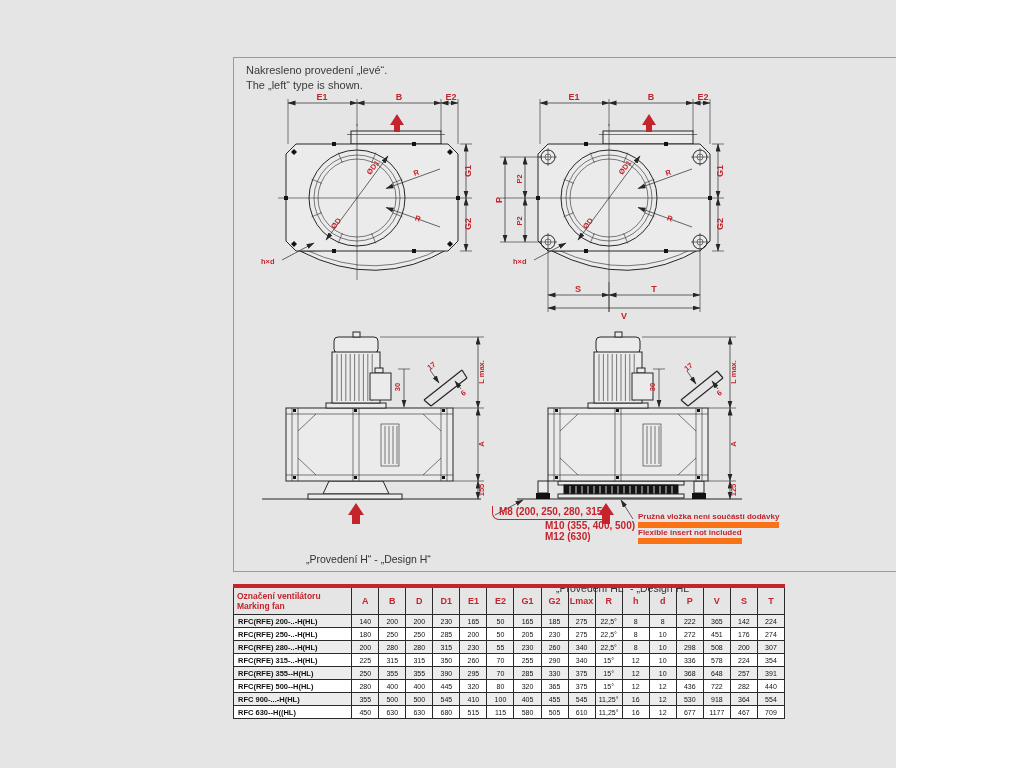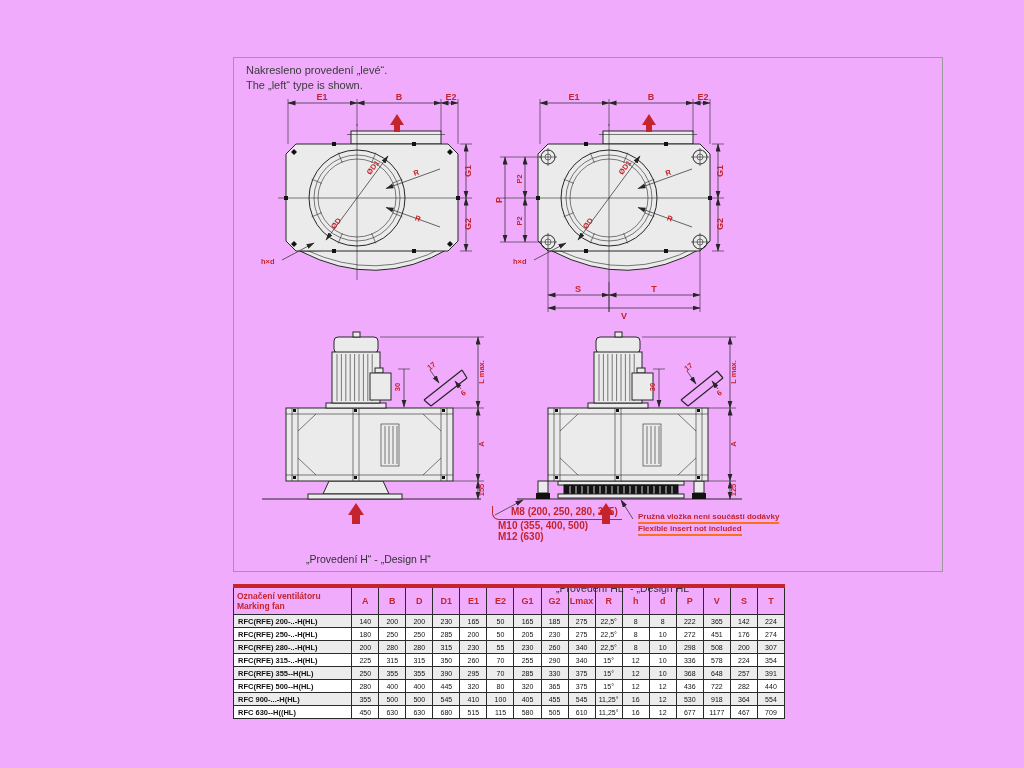--- a/index.html
+++ b/index.html
@@ -1,30 +1,30 @@
 <!DOCTYPE html>
 <html><head>
 <meta charset="utf-8">
 <style>
   html,body{margin:0;padding:0;background:#fff;}
-  #page{position:relative;width:1024px;height:768px;background:#f0abfc;overflow:hidden;
+  #page{position:relative;width:896px;height:768px;background:#e5e5e5;overflow:hidden;
         font-family:"Liberation Sans",sans-serif;}
   #frame{position:absolute;left:233px;top:57px;width:708px;height:513px;border:1px solid #9a9a9a;}
   #frame svg{position:absolute;left:0;top:0;}
   .note{position:absolute;left:12px;top:5px;font-size:11px;line-height:1.35;color:#3a3a3a;}
   .caption{position:absolute;top:495px;font-size:10.5px;color:#333;}
   #cap-h{left:72px;} #cap-hl{left:322px;margin-top:29px;}
   .bolt-note{position:absolute;left:258px;top:448px;color:#c4242c;font-weight:bold;
              font-size:10px;line-height:11.5px;white-space:nowrap;}
   .bolt-note .boxed{display:inline-block;border-left:1.5px solid #c4242c;border-bottom:1.5px solid #c4242c;
-             border-bottom-left-radius:7px;padding:0 4px 1px 18px;}
-  .bolt-note .plain{padding-left:6px;}
+             border-bottom-left-radius:7px;padding:0 4px 1px 6px;}
+  .bolt-note .plain{padding-left:6px;margin-left:47px;}
   .insert-note{position:absolute;left:404px;top:454px;color:#c4242c;font-weight:bold;
              font-size:8px;line-height:9.5px;white-space:nowrap;}
-  .insert-note span{display:inline-block;border-bottom:2px solid #f97316;padding-bottom:.5px;}
+  .insert-note span{display:inline-block;border-bottom:6px solid #f97316;padding-bottom:.5px;}
   
   .ln{stroke:#262626;stroke-width:1;fill:none;}
   .tn{stroke:#262626;stroke-width:.6;fill:none;}
   .ext{stroke:#262626;stroke-width:.6;fill:none;}
   .body{fill:#ebebeb;stroke:#262626;stroke-width:1;}
   .blk{fill:#111;stroke:none;}
   .red{fill:#c4242c;stroke:none;}
   .dim{stroke:#262626;stroke-width:.7;fill:none;marker-start:url(#as);marker-end:url(#ae);}
   .dimE{stroke:#262626;stroke-width:.7;fill:none;marker-end:url(#ae);}
   .dimS{stroke:#262626;stroke-width:.7;fill:none;marker-start:url(#as);}

